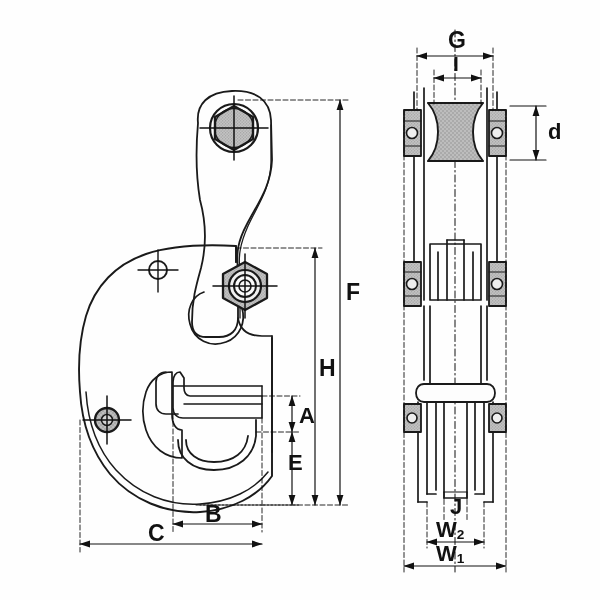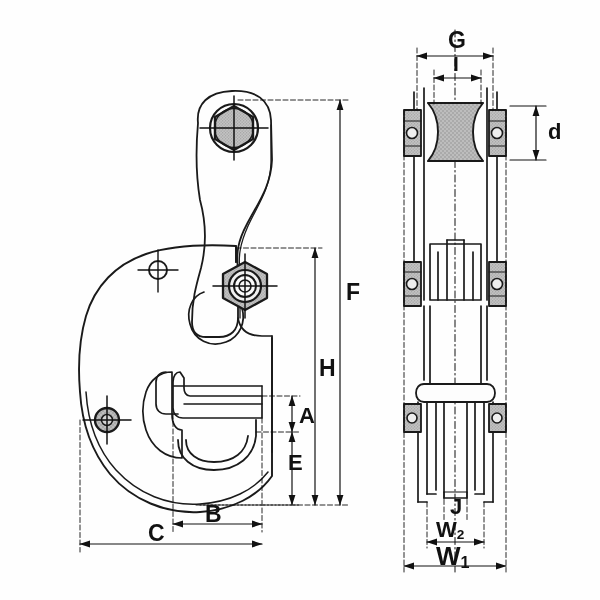--- a/index.html
+++ b/index.html
@@ -400,17 +400,17 @@
   <div class="dimlabel" style="left:453px;top:53px;font-size:21px;">I</div>
 
   <div class="dimlabel" style="left:548px;top:121px;font-size:22px;">d</div>
 
   <div class="dimlabel" style="left:450px;top:496px;font-size:22px;">J</div>
 
   <div class="dimlabel" style="left:436px;top:519px;font-size:22px;">
     <span>W</span><span class="sub">2</span>
   </div>
 
-  <div class="dimlabel" style="left:436px;top:543px;font-size:26px;">
+  <div class="dimlabel" style="left:436px;top:543px;font-size:22px;">
     <span>W</span><span class="sub">1</span>
   </div>
 
 </div>
 
 </body></html>

